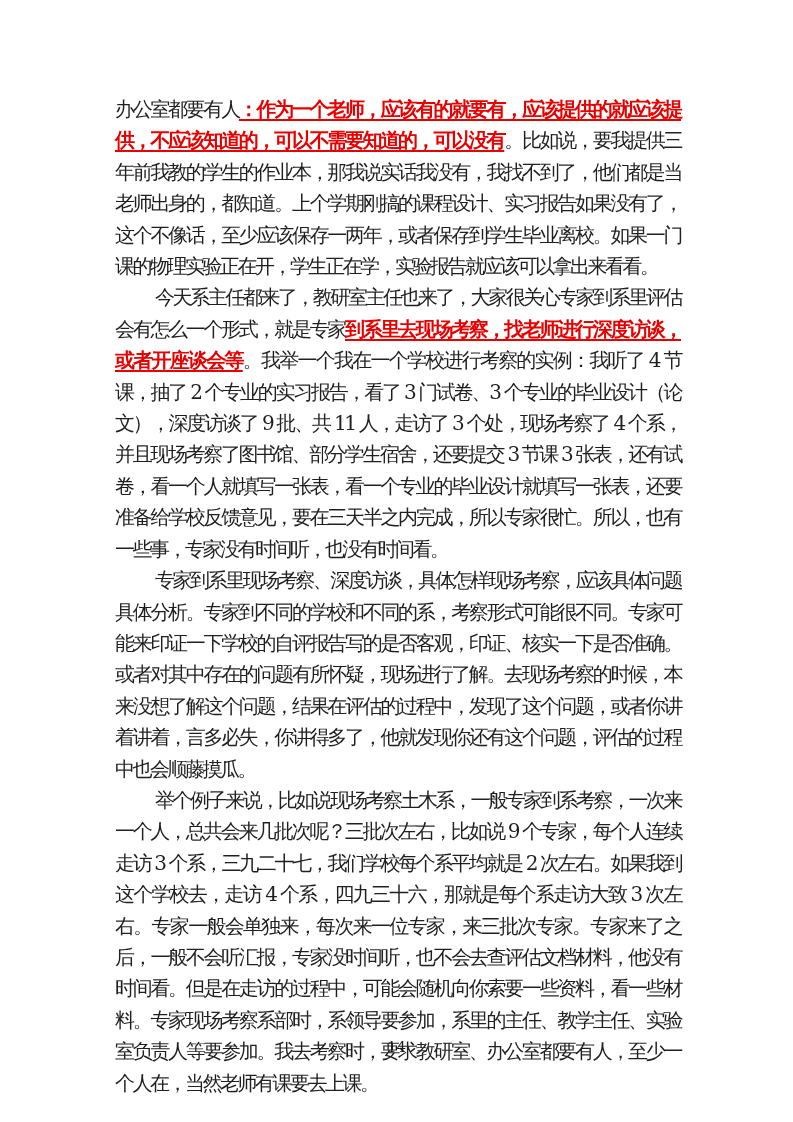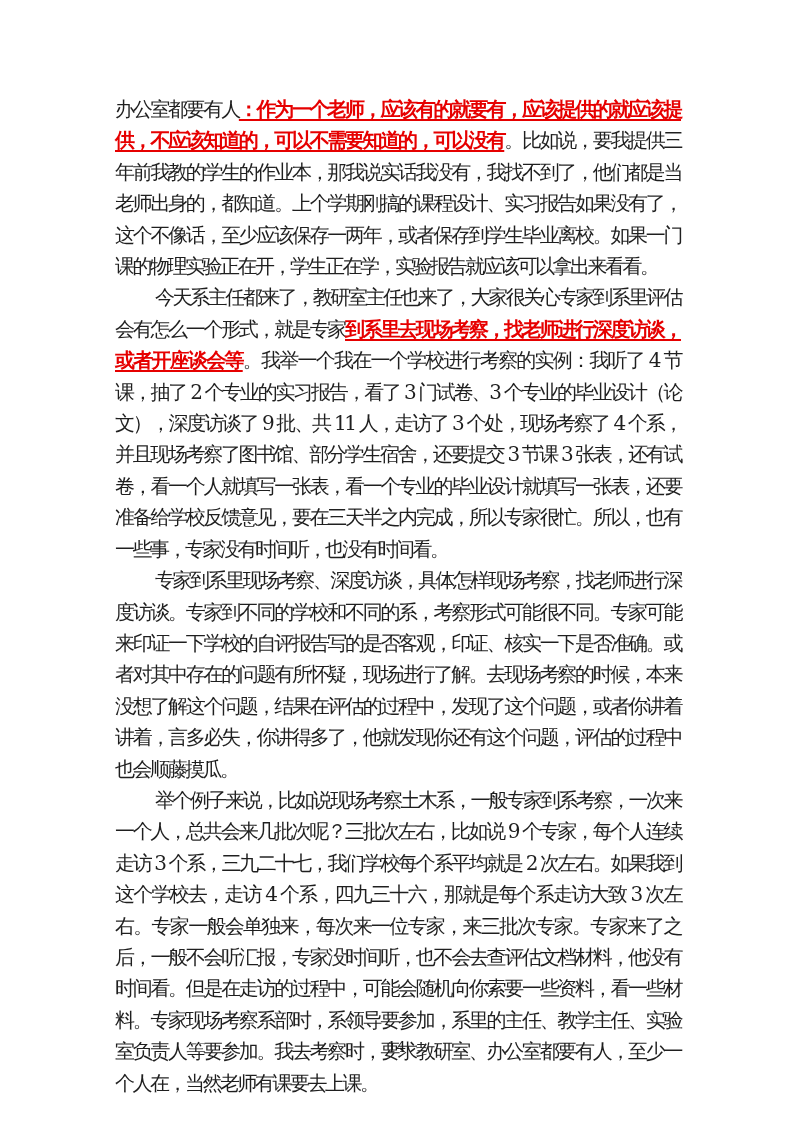--- a/index.html
+++ b/index.html
@@ -55,17 +55,17 @@
     letter-spacing: 0;
   }
 </style>
 </head>
 <body>
 
 <div class="page">
   <div class="text-body">
       <p class="para"><span class="run">办公室都要有人</span><span class="run red">：作为一个老师，应该有的就要有，应该提供的就应该提供，不应该知道的，可以不需要知道的，可以没有</span><span class="run">。比如说，要我提供三年前我教的学生的作业本，那我说实话我没有，我找不到了，他们都是当老师出身的，都知道。上个学期刚搞的课程设计、实习报告如果没有了，这个不像话，至少应该保存一两年，或者保存到学生毕业离校。如果一门课的物理实验正在开，学生正在学，实验报告就应该可以拿出来看看。</span></p>
       <p class="para indent"><span class="run">今天系主任都来了，教研室主任也来了，大家很关心专家到系里评估会有怎么一个形式，就是专家</span><span class="run red">到系里去现场考察，找老师进行深度访谈，或者开座谈会等</span><span class="run">。我举一个我在一个学校进行考察的实例：我听了 4 节课，抽了 2 个专业的实习报告，看了 3 门试卷、3 个专业的毕业设计（论文），深度访谈了 9 批、共 11 人，走访了 3 个处，现场考察了 4 个系，并且现场考察了图书馆、部分学生宿舍，还要提交 3 节课 3 张表，还有试卷，看一个人就填写一张表，看一个专业的毕业设计就填写一张表，还要准备给学校反馈意见，要在三天半之内完成，所以专家很忙。所以，也有一些事，专家没有时间听，也没有时间看。</span></p>
-      <p class="para indent"><span class="run">专家到系里现场考察、深度访谈，具体怎样现场考察，找老师进行深度访谈。专家到不同的学校和不同的系，考察形式可能很不同。专家可能来印证一下学校的自评报告写的是否客观，印证、核实一下是否准确。或者对其中存在的问题有所怀疑，现场进行了解。去现场考察的时候，本来没想了解这个问题，结果在评估的过程中，发现了这个问题，或者你讲着讲着，言多必失，你讲得多了，他就发现你还有这个问题，评估的过程中也会顺藤摸瓜。</span></p>
+      <p class="para indent"><span class="run">专家到系里现场考察、深度访谈，具体怎样现场考察，应该具体问题具体分析。专家到不同的学校和不同的系，考察形式可能很不同。专家可能来印证一下学校的自评报告写的是否客观，印证、核实一下是否准确。或者对其中存在的问题有所怀疑，现场进行了解。去现场考察的时候，本来没想了解这个问题，结果在评估的过程中，发现了这个问题，或者你讲着讲着，言多必失，你讲得多了，他就发现你还有这个问题，评估的过程中也会顺藤摸瓜。</span></p>
       <p class="para indent"><span class="run">举个例子来说，比如说现场考察土木系，一般专家到系考察，一次来一个人，总共会来几批次呢？三批次左右，比如说 9 个专家，每个人连续走访 3 个系，三九二十七，我们学校每个系平均就是 2 次左右。如果我到这个学校去，走访 4 个系，四九三十六，那就是每个系走访大致 3 次左右。专家一般会单独来，每次来一位专家，来三批次专家。专家来了之后，一般不会听汇报，专家没时间听，也不会去查评估文档材料，他没有时间看。但是在走访的过程中，可能会随机向你索要一些资料，看一些材料。专家现场考察系部时，系领导要参加，系里的主任、教学主任、实验室负责人等要参加。我去考察时，要求教研室、办公室都要有人，至少一个人在，当然老师有课要去上课。</span></p>
     </div>
   <div class="page-number">14</div>
 </div>
 
 </body></html>

